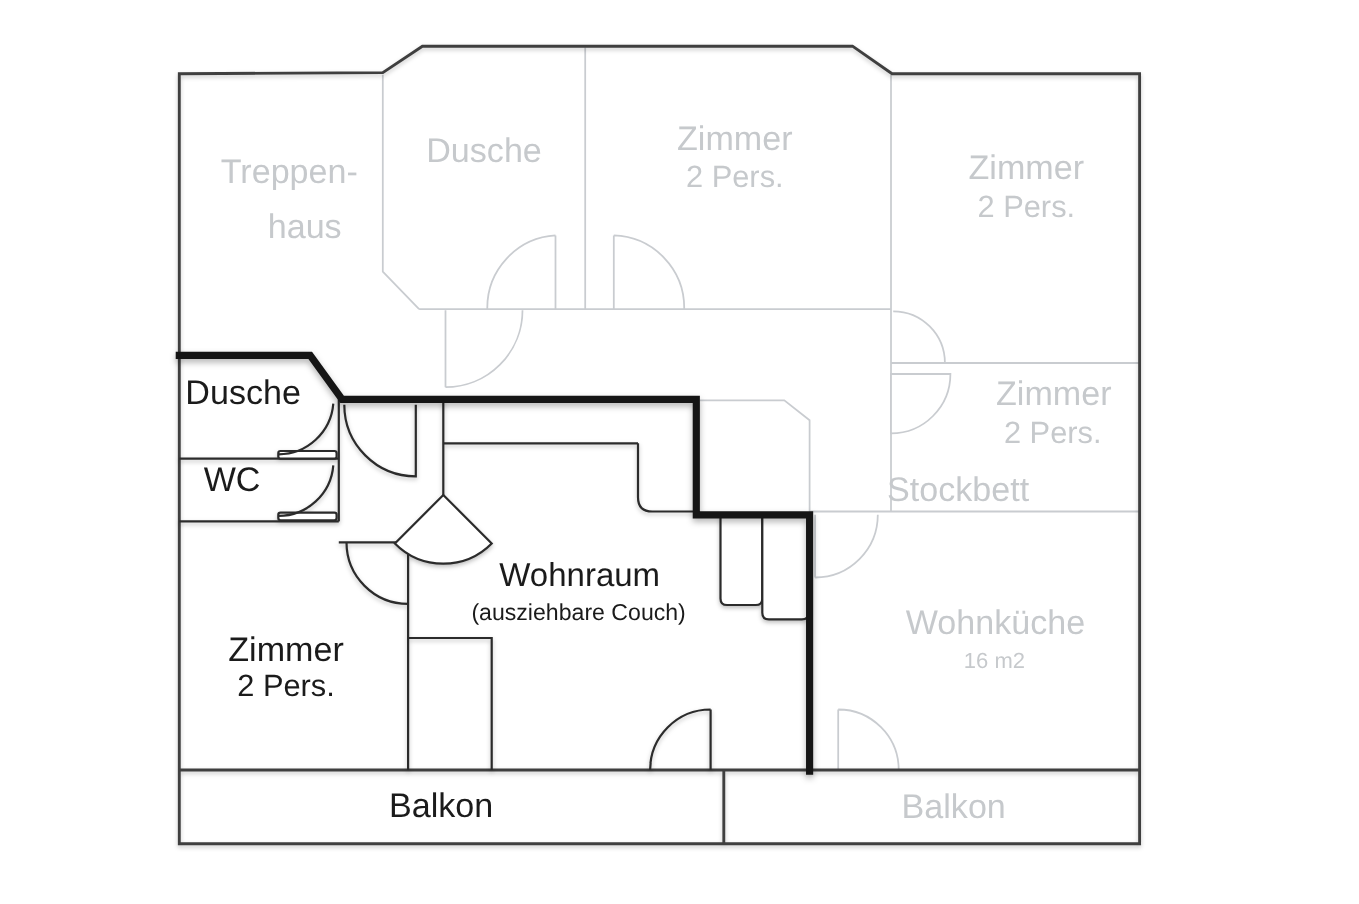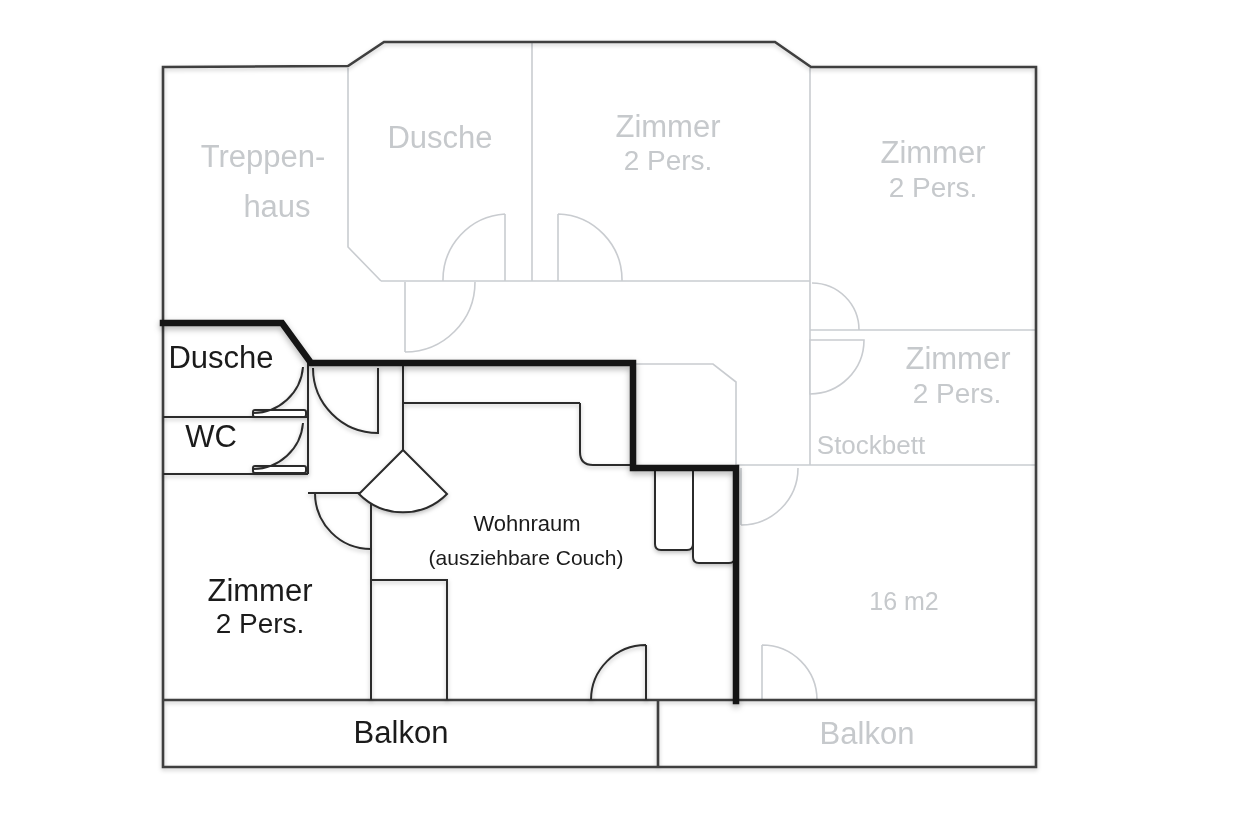--- a/index.html
+++ b/index.html
@@ -23,23 +23,23 @@
   .lbl{
     position:absolute;
     transform:translate(-50%,-50%);
     white-space:nowrap;
     line-height:1;
     user-select:none;
   }
   .muted{color:#c6c9cc;}
   .dark{color:#1b1b1b;}
   .lg{font-size:31px;}
-  .md{font-size:26px;}
+  .md{font-size:31px;}
   .sm{font-size:28px;}
-  .xm{font-size:25px;}
+  .xm{font-size:20px;}
 </style>
 </head>
 <body>
 
 <div class="stage">
 
   <svg width="1235" height="822" viewBox="0 0 1235 822">
 
     <g class="gray-lines">
       <path d="M348 68 V247 L381 281"></path>
@@ -97,22 +97,23 @@
   <div class="lbl muted lg" style="left:263px;top:156px">Treppen-</div>
   <div class="lbl muted lg" style="left:277px;top:206px">haus</div>
   <div class="lbl muted lg" style="left:440px;top:137px">Dusche</div>
   <div class="lbl muted lg" style="left:668px;top:126px">Zimmer</div>
   <div class="lbl muted sm" style="left:668px;top:161px">2 Pers.</div>
   <div class="lbl muted lg" style="left:933px;top:152px">Zimmer</div>
   <div class="lbl muted sm" style="left:933px;top:188px">2 Pers.</div>
   <div class="lbl muted lg" style="left:958px;top:358px">Zimmer</div>
   <div class="lbl muted sm" style="left:957px;top:394px">2 Pers.</div>
   <div class="lbl muted md" style="left:871px;top:445px">Stockbett</div>
+  <div class="lbl muted lg" style="left:905px;top:566px">Wohnküche</div>
   <div class="lbl muted xm" style="left:904px;top:601px">16 m2</div>
   <div class="lbl muted lg" style="left:867px;top:733px">Balkon</div>
   <div class="lbl dark lg" style="left:221px;top:357px">Dusche</div>
   <div class="lbl dark lg" style="left:211px;top:436px">WC</div>
-  <div class="lbl dark lg" style="left:527px;top:524px;font-size:22px">Wohnraum</div>
+  <div class="lbl dark lg" style="left:527px;top:524px;font-size:30px">Wohnraum</div>
   <div class="lbl dark sm" style="left:526px;top:557px;font-size:21px">(ausziehbare Couch)</div>
   <div class="lbl dark lg" style="left:260px;top:590px">Zimmer</div>
   <div class="lbl dark sm" style="left:260px;top:624px">2 Pers.</div>
   <div class="lbl dark lg" style="left:401px;top:732px">Balkon</div>
 </div>
 
 </body></html>

